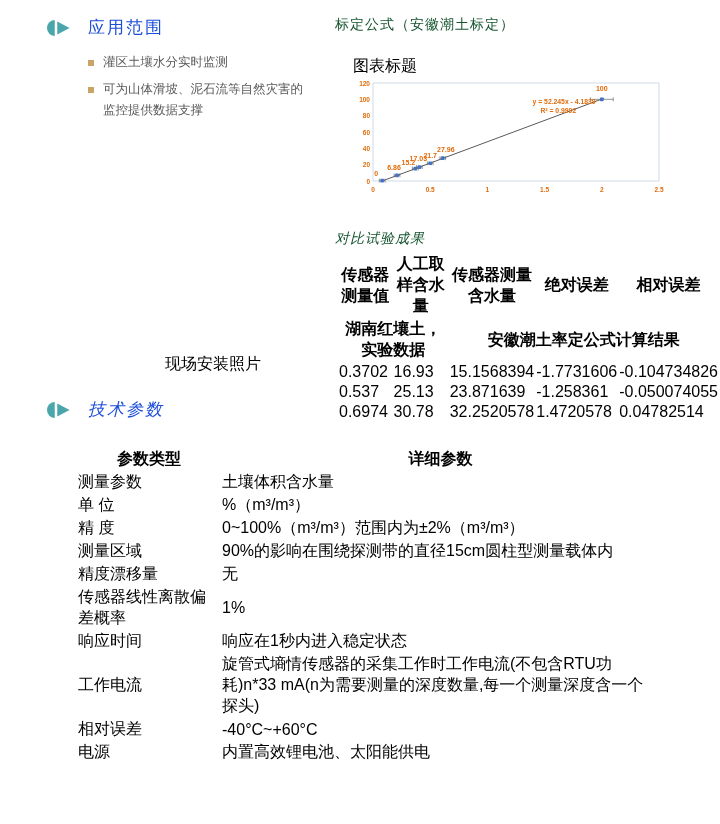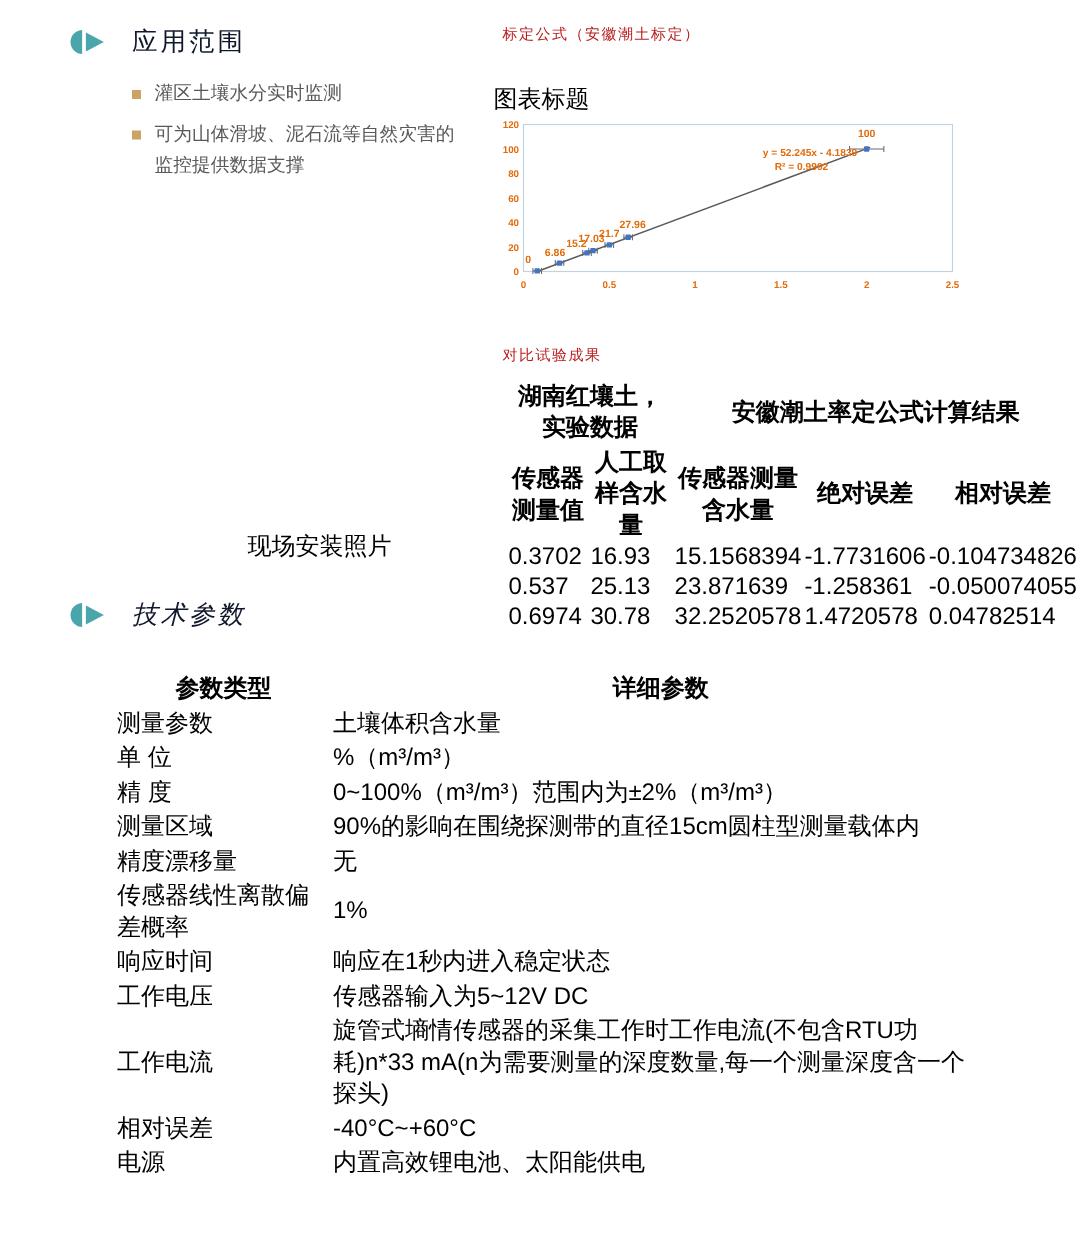--- a/index.html
+++ b/index.html
@@ -2,22 +2,22 @@
 <html><head>
 <meta charset="utf-8">
 <style>
   * { margin:0; padding:0; box-sizing:border-box; }
   html,body { width:720px; height:824px; background:#ffffff; overflow:hidden;
     font-family:"Liberation Sans","DejaVu Sans",sans-serif; }
   .abs { position:absolute; }
 
   
   .sec-head { display:flex; align-items:center; gap:12px; }
-  .sec-head .title { font-size:17px; color:#0f172a; letter-spacing:2px; }
-  .sub-head { font-size:10px; color:#b91c1c; letter-spacing:1px; }
+  .sec-head .title { font-size:17px; color:#1d4ed8; letter-spacing:2px; }
+  .sub-head { font-size:14px; color:#14532d; letter-spacing:1px; }
 
   
   .bullets { list-style:none; width:216px; }
   .bullets li { display:flex; font-size:12.5px; color:#595959; line-height:21px; margin-bottom:6px; }
   .bullets .sq { flex:0 0 6px; width:6px; height:6px; background:#C9A465; margin:8px 9px 0 0; }
 
   
   .photo-grid { display:grid; grid-template-columns:81px 81px; grid-template-rows:92px 92px; gap:2px; }
   .photo { position:relative; overflow:hidden; }
   .photo1 { background:linear-gradient(180deg,#44612e 0%,#567741 16%,#6d5a43 25%,#7b English 0; background:linear-gradient(180deg,#44612e 0%,#567741 16%,#6d5a43 25%,#6b5340 48%,#57422f 72%,#4c392a 100%); }
@@ -106,21 +106,21 @@
   </div>
   <div class="photo photo4"></div>
 </div>
 
 <div class="abs" style="left:97px; top:354px; width:164px; display:flex; justify-content:flex-end;">
   <span class="caption-box">现场安装照片</span>
 </div>
 
 <div class="abs sub-head" style="left:335px; top:16px;">标定公式（安徽潮土标定）</div>
 
-<div class="abs chart-box" style="left:329px; top:56px;">
+<div class="abs chart-box" style="left:353px; top:56px;">
   <div class="chart-title">图表标题</div>
   <svg width="313" height="124">
       <line x1="20" y1="104" x2="306" y2="104" stroke="#ffffff" stroke-width="0.9" stroke-opacity="0.85"></line>
       <text x="17" y="106.5" text-anchor="end" fill="#E26B0A" font-size="6.5" font-weight="bold">0</text>
       <line x1="20" y1="87.66666666666667" x2="306" y2="87.66666666666667" stroke="#ffffff" stroke-width="0.9" stroke-opacity="0.85"></line>
       <text x="17" y="90.16666666666667" text-anchor="end" fill="#E26B0A" font-size="6.5" font-weight="bold">20</text>
       <line x1="20" y1="71.33333333333334" x2="306" y2="71.33333333333334" stroke="#ffffff" stroke-width="0.9" stroke-opacity="0.85"></line>
       <text x="17" y="73.83333333333334" text-anchor="end" fill="#E26B0A" font-size="6.5" font-weight="bold">40</text>
       <line x1="20" y1="55" x2="306" y2="55" stroke="#ffffff" stroke-width="0.9" stroke-opacity="0.85"></line>
       <text x="17" y="57.5" text-anchor="end" fill="#E26B0A" font-size="6.5" font-weight="bold">60</text>
@@ -177,41 +177,41 @@
       <line x1="237.36" y1="22.33333333333333" x2="260.24" y2="22.33333333333333" stroke="#6a6a6a" stroke-width="0.7"></line>
       <line x1="237.36" y1="20.33333333333333" x2="237.36" y2="24.33333333333333" stroke="#6a6a6a" stroke-width="0.7"></line>
       <line x1="260.24" y1="20.33333333333333" x2="260.24" y2="24.33333333333333" stroke="#6a6a6a" stroke-width="0.7"></line>
       <rect x="247" y="20.533333333333328" width="3.6" height="3.6" rx="0.6" fill="#4472C4"></rect>
       <text x="248.8" y="14.333333333333329" text-anchor="middle" fill="#E26B0A" font-size="7" font-weight="bold">100</text>
       <text x="211.04799999999997" y="27.233333333333334" text-anchor="middle" fill="#E26B0A" font-size="6.8" font-weight="bold">y = 52.245x - 4.1839</text>
       <text x="205.328" y="36.21666666666667" text-anchor="middle" fill="#E26B0A" font-size="6.8" font-weight="bold">R² = 0.9992</text>
     </svg>
 </div>
 
-<div class="abs sub-head" style="left:335px; top:230px;">对比试验成果</div>
+<div class="abs sub-head" style="left:335px; top:230px;font-style:italic;">对比试验成果</div>
 
 <table class="abs comp-table" style="left:337px; top:252px;">
   <colgroup>
     <col style="width:57px">
       <col style="width:71px">
       <col style="width:70px">
       <col style="width:39px">
       <col style="width:66px">
   </colgroup>
   <thead>
     <tr>
-      <th colspan="2">湖南红壤土，实验数据</th>
-      <th colspan="3">安徽潮土率定公式计算结果</th>
-    </tr>
-    <tr>
       <th>传感器测量值</th>
       <th>人工取样含水量</th>
       <th>传感器测量含水量</th>
       <th>绝对误差</th>
       <th>相对误差</th>
+    </tr>
+    <tr>
+      <th colspan="2">湖南红壤土，实验数据</th>
+      <th colspan="3">安徽潮土率定公式计算结果</th>
     </tr>
   </thead>
   <tbody>
       <tr>
         <td>0.3702</td>
         <td>16.93</td>
         <td>15.1568394</td>
         <td>-1.7731606</td>
         <td>-0.104734826</td>
       </tr>
@@ -274,24 +274,20 @@
       </tr>
       <tr>
         <td class="pname">传感器线性离散偏差概率</td>
         <td>1%</td>
       </tr>
       <tr>
         <td class="pname">响应时间</td>
         <td>响应在1秒内进入稳定状态</td>
       </tr>
       <tr>
-        <td class="pname">工作电压</td>
-        <td>传感器输入为5~12V DC</td>
-      </tr>
-      <tr>
         <td class="pname">工作电流</td>
         <td>旋管式墒情传感器的采集工作时工作电流(不包含RTU功耗)n*33 mA(n为需要测量的深度数量,每一个测量深度含一个探头)</td>
       </tr>
       <tr>
         <td class="pname">相对误差</td>
         <td>-40°C~+60°C</td>
       </tr>
       <tr>
         <td class="pname">电源</td>
         <td>内置高效锂电池、太阳能供电</td>

